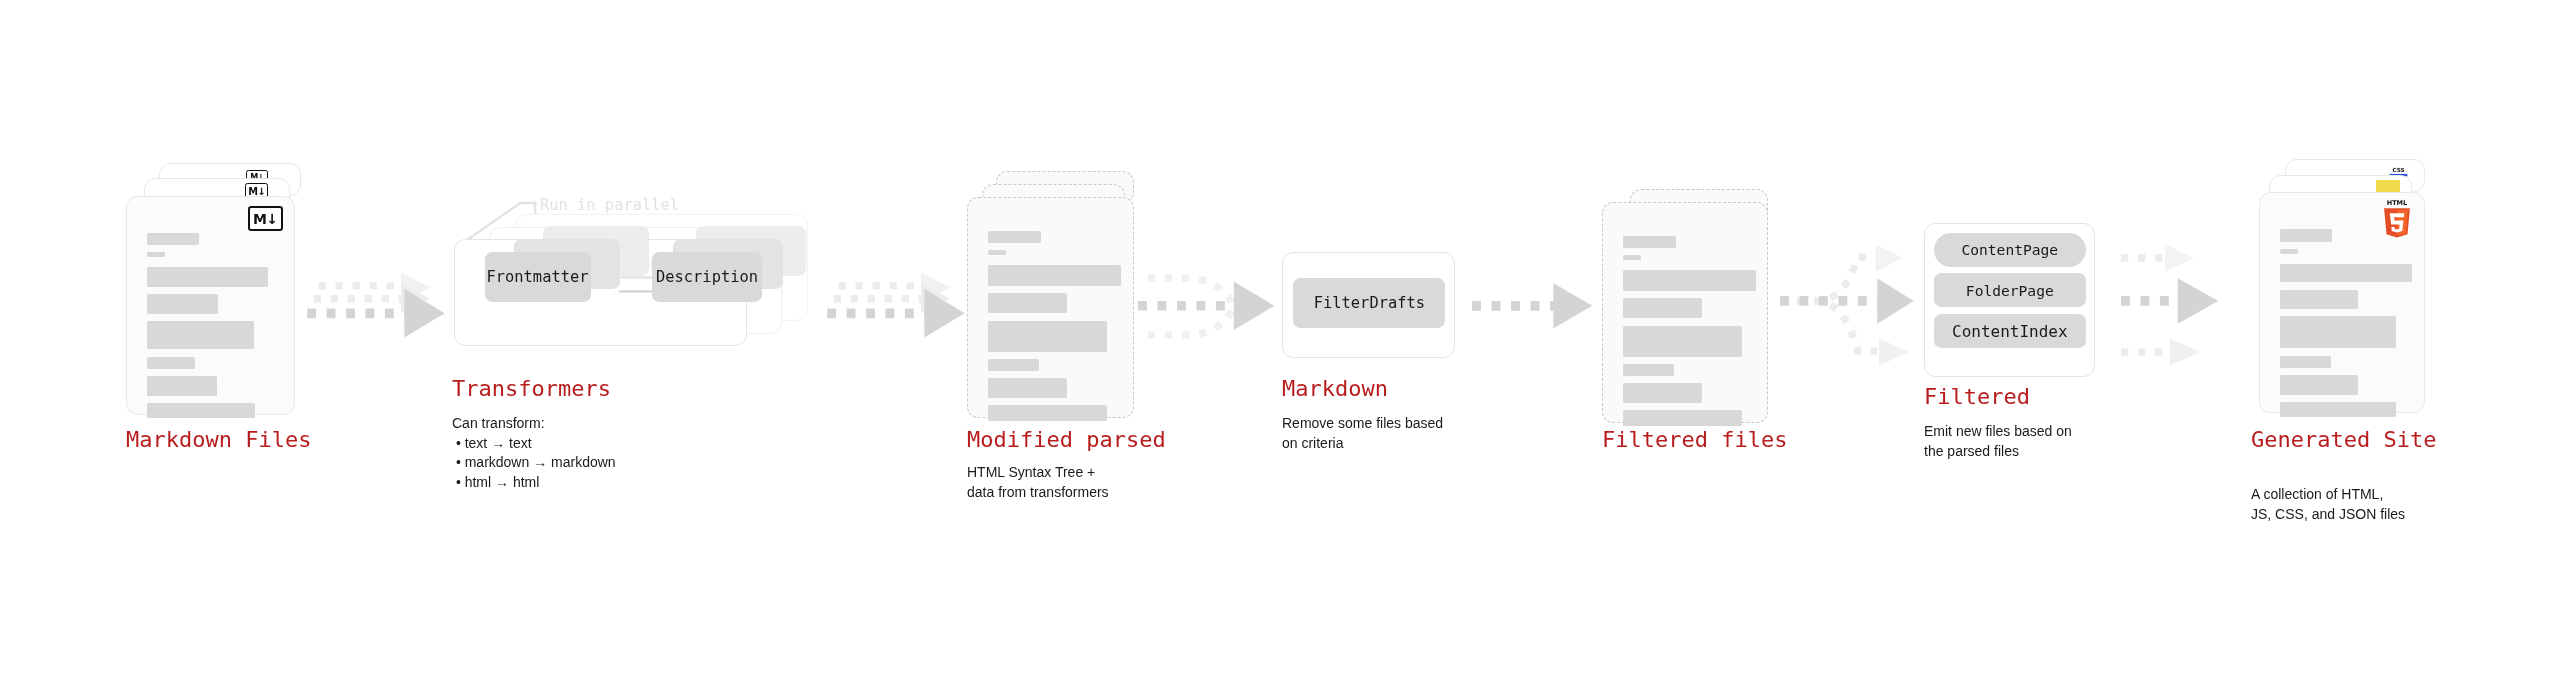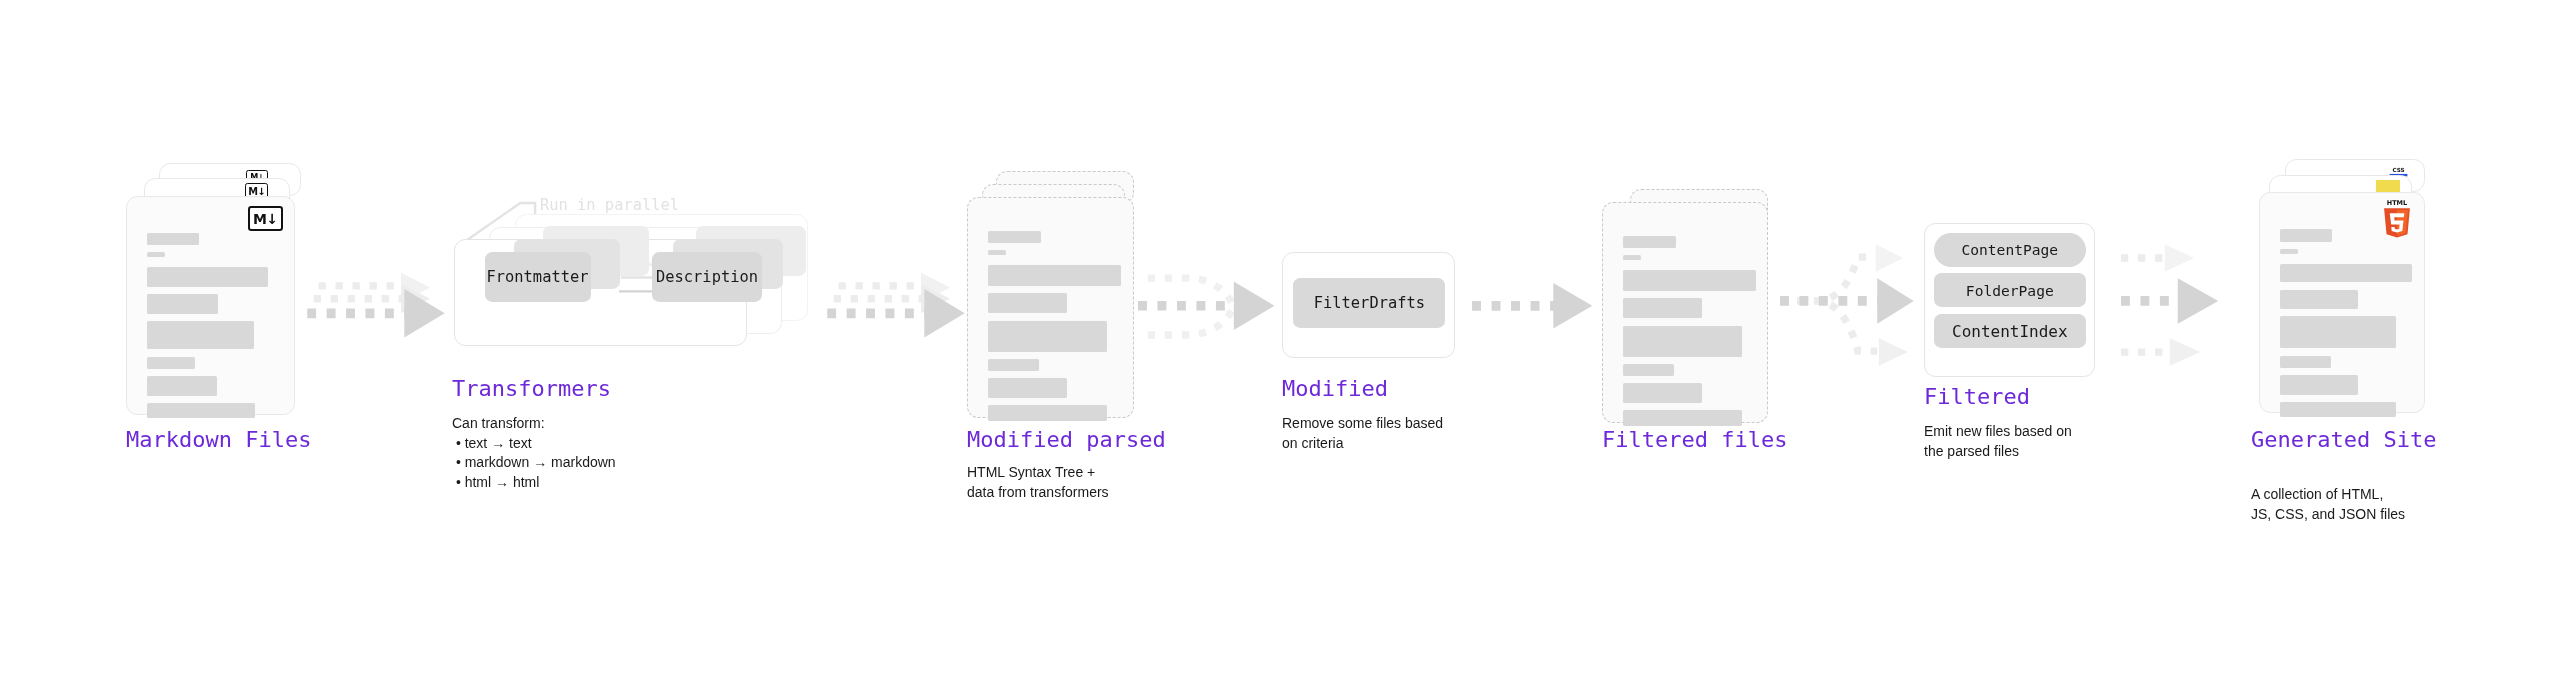--- a/index.html
+++ b/index.html
@@ -70,21 +70,21 @@
     white-space:nowrap;
   }
   .chip.g1{background:#e3e3e3;}
   .chip.g2{background:#ededed;}
 
   
   .title{
     position:absolute;
     font-size:22px;
     font-family:"DejaVu Sans Mono","Liberation Mono",monospace;
-    color:#6d28d9;white-space:nowrap;letter-spacing:0px;
+    color:#b91c1c;white-space:nowrap;letter-spacing:0px;
   }
   .sub{
     position:absolute;
     font-size:14px;line-height:19.5px;
     font-family:Liberation Sans, sans-serif;
     color:#1a1a1a;white-space:pre;
   }
   .parallel-label{
     position:absolute;
     font-size:15.4px;color:#e2e2e2;white-space:nowrap;
@@ -228,21 +228,21 @@
     </svg>
   </div>
 
   <div class="abs" style="left:1282px;top:252px;">
     <div class="pbox" style="left:0px;top:0px;width:173px;height:106px;"></div>
     <div class="chip" style="left:11.4px;top:26px;width:152px;height:50px;">
       <span>FilterDrafts</span>
     </div>
   </div>
 
-  <div class="title" style="left:1282px;top:376px;">Modified</div>
+  <div class="title" style="left:1282px;top:376px;">Markdown</div>
   <div class="sub" style="left:1282px;top:414px;">Remove some files based
 on criteria</div>
 
   <div class="abs" style="left:1472px;top:283px;">
     <svg width="122" height="65" viewBox="0 0 150 80">
       <line x1="0" y1="28" x2="104" y2="28" stroke="#d4d4d4" stroke-width="12" stroke-dasharray="11 13" fill="none"></line>
       <polygon points="100,0 148,28 100,56" fill="#d4d4d4"></polygon>
     </svg>
   </div>
 

